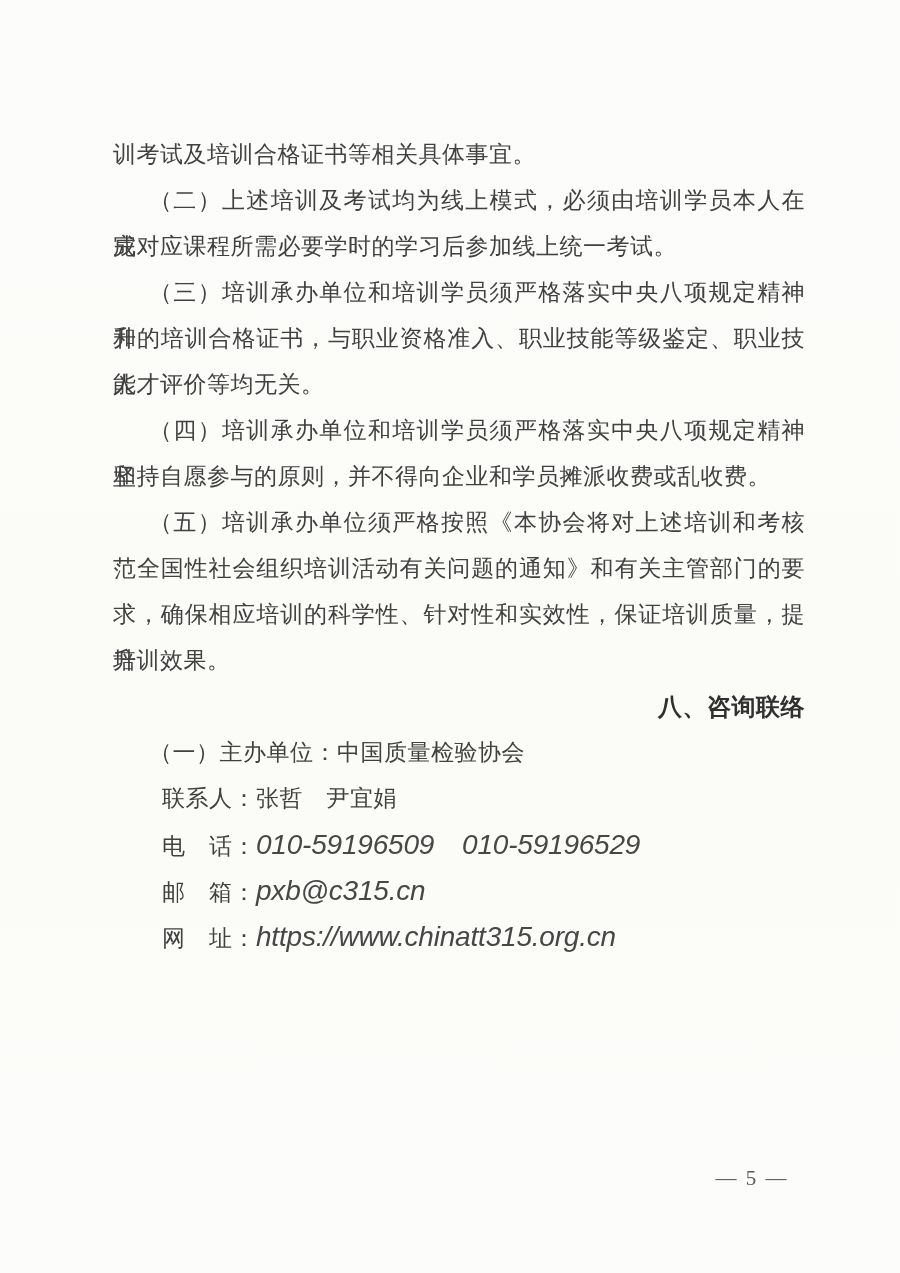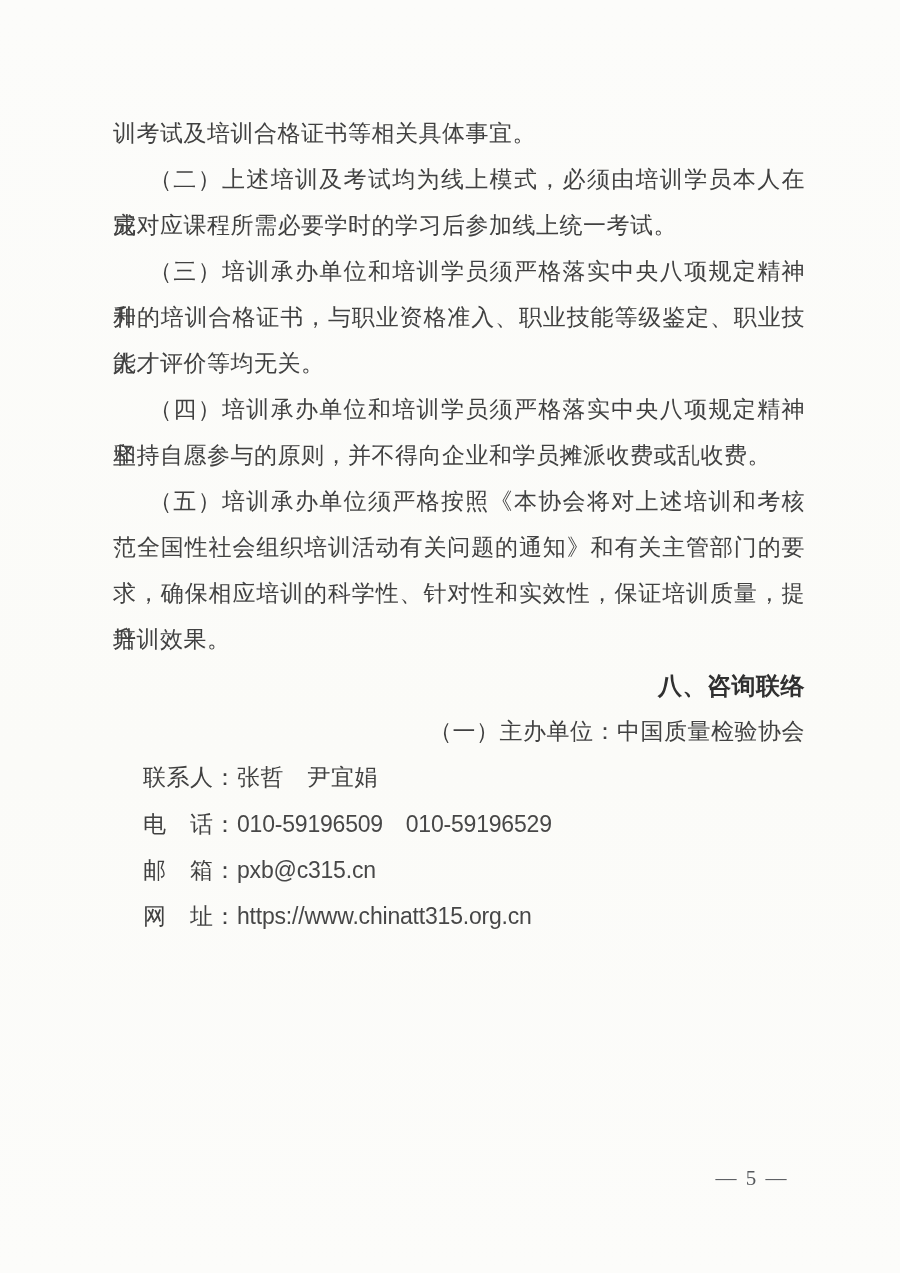--- a/index.html
+++ b/index.html
@@ -16,56 +16,57 @@
     position: relative;
     width: 900px;
     height: 1273px;
     background: linear-gradient(180deg, #fcfcfa 0%, #fbfbf8 60%, #fcfcfa 100%);
     font-family: "Liberation Serif", "DejaVu Serif", serif;
     color: #404040;
   }
   .text-block {
     position: absolute;
     left: 113px;
-    top: 111px;
+    top: 132px;
     width: 692px;
   }
   .ln {
     margin: 0;
     padding: 0;
     height: 46px;
     line-height: 46px;
     font-size: 23px;
     letter-spacing: 0.5px;
     color: #414141;
     white-space: nowrap;
   }
   .ln.fill {
     white-space: normal;
     text-align: justify;
     text-align-last: justify;
     font-family: Liberation Serif, serif;
   }
-  .indent  { text-indent: 36px; text-align: right; }
+  .indent  { text-indent: 36px; }
   .heading {
     font-family: "Liberation Sans", "DejaVu Sans", sans-serif;
     font-weight: 700;
     font-size: 24px;
     color: #303030;
     text-indent: 44px;
     text-align: right;
   }
   .contact { text-indent: 30px; }
-  .clabel  { letter-spacing: 0.5px; }
+  .clabel  { letter-spacing: 0.5px; margin-left: 19px; }
   .cvalue  { letter-spacing: 0.5px; }
   .latin {
     font-family: "Liberation Sans", "DejaVu Sans", sans-serif;
-    font-size: 23px;
+    font-size: 28px;
     letter-spacing: -0.2px;
     color: #474747;
+    font-style: italic;
   }
   .page-number {
     position: absolute;
     left: 690px;
     top: 1163px;
     width: 124px;
     height: 30px;
     line-height: 30px;
     text-align: center;
     font-size: 21px;

